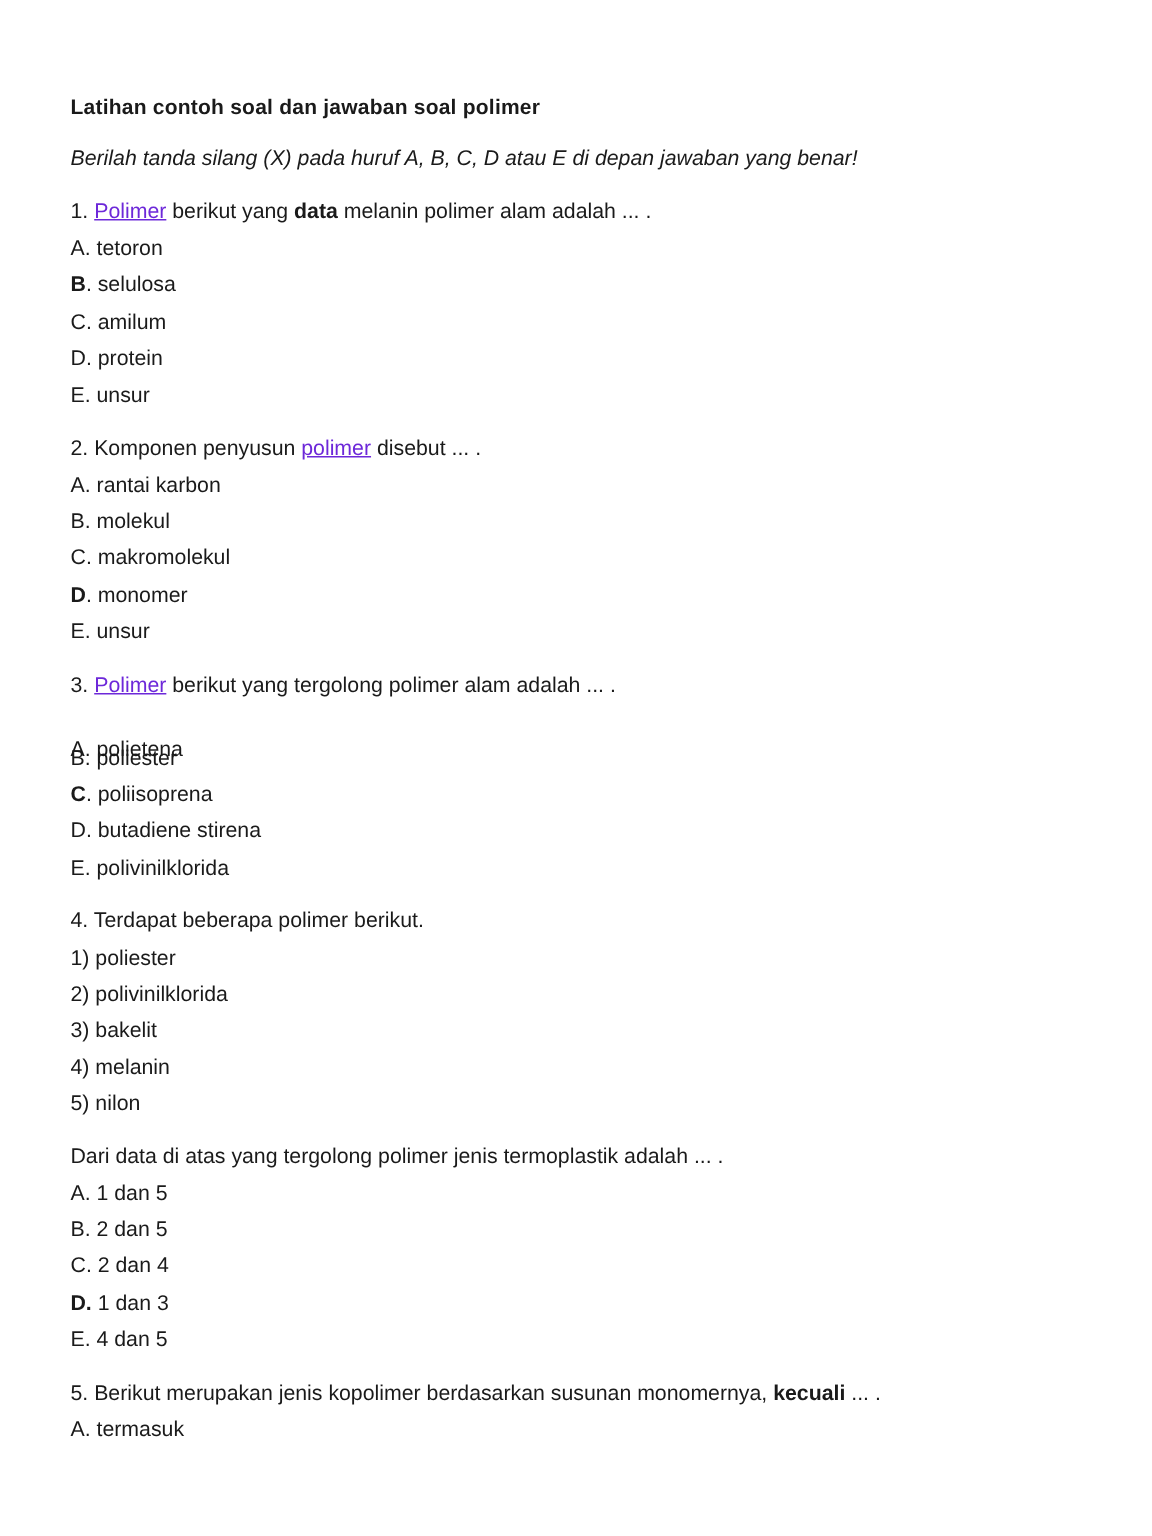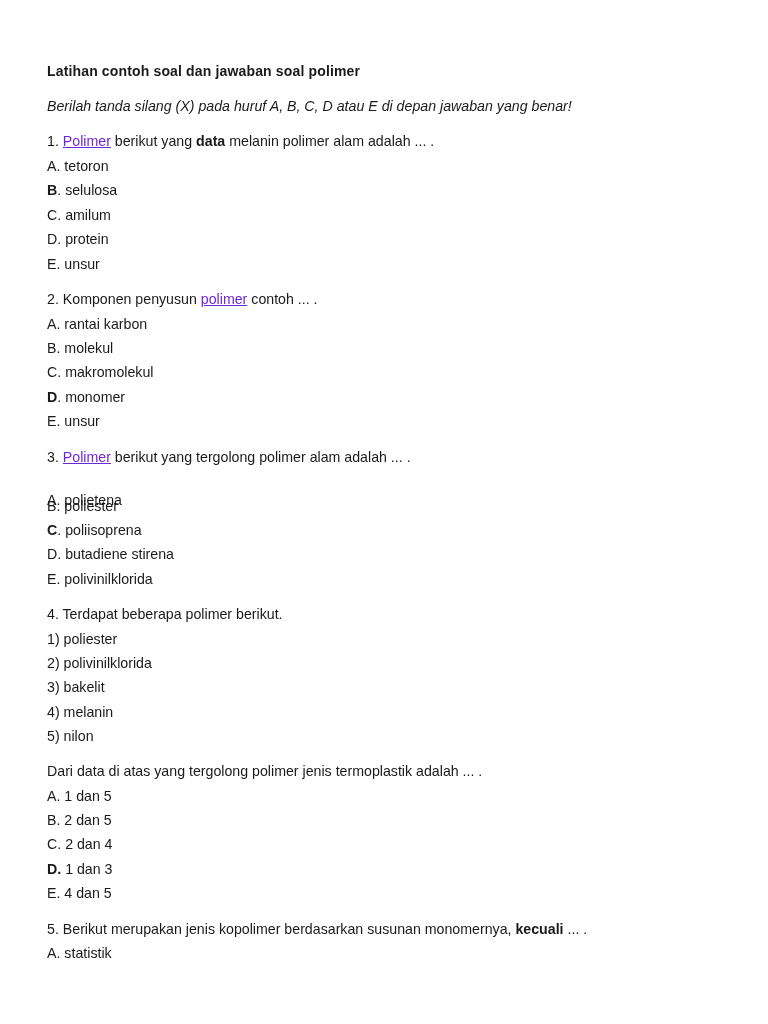--- a/index.html
+++ b/index.html
@@ -57,21 +57,21 @@
     <span>1.</span>
     <span class="link">Polimer</span><span> berikut yang </span><span class="bold">data</span><span> melanin polimer alam adalah ... .</span>
   </div>
   <div class="line" style="top:157px"><span>A</span><span>. </span><span>tetoron</span></div>
   <div class="line" style="top:181px"><span class="bold">B</span><span>. </span><span>selulosa</span></div>
   <div class="line" style="top:206px"><span>C</span><span>. </span><span>amilum</span></div>
   <div class="line" style="top:230px"><span>D</span><span>. </span><span>protein</span></div>
   <div class="line" style="top:255px"><span>E</span><span>. </span><span>unsur</span></div>
 
   <div class="line" style="top:290px">
-    <span>2.</span><span> Komponen penyusun </span><span class="link">polimer</span><span> contoh ... .</span>
+    <span>2.</span><span> Komponen penyusun </span><span class="link">polimer</span><span> disebut ... .</span>
   </div>
   <div class="line" style="top:315px"><span>A</span><span>. </span><span>rantai karbon</span></div>
   <div class="line" style="top:339px"><span>B</span><span>. </span><span>molekul</span></div>
   <div class="line" style="top:363px"><span>C</span><span>. </span><span>makromolekul</span></div>
   <div class="line" style="top:388px"><span class="bold">D</span><span>. </span><span>monomer</span></div>
   <div class="line" style="top:412px"><span>E</span><span>. </span><span>unsur</span></div>
 
   <div class="line" style="top:448px">
     <span>3.</span>
     <span class="link">Polimer</span><span> berikut yang tergolong polimer alam adalah ... .</span>
@@ -94,15 +94,15 @@
   <div class="line" style="top:762px">Dari data di atas yang tergolong polimer jenis termoplastik adalah ... .</div>
   <div class="line" style="top:787px"><span>A</span><span>. </span><span>1 dan 5</span></div>
   <div class="line" style="top:811px"><span>B</span><span>. </span><span>2 dan 5</span></div>
   <div class="line" style="top:835px"><span>C</span><span>. </span><span>2 dan 4</span></div>
   <div class="line" style="top:860px"><span class="bold">D.</span><span> </span><span>1 dan 3</span></div>
   <div class="line" style="top:884px"><span>E</span><span>. </span><span>4 dan 5</span></div>
 
   <div class="line" style="top:920px">
     <span>5.</span><span> Berikut merupakan jenis kopolimer berdasarkan susunan monomernya, </span><span class="bold">kecuali</span><span> ... .</span>
   </div>
-  <div class="line" style="top:944px"><span>A</span><span>. </span><span>statistik</span></div>
+  <div class="line" style="top:944px"><span>A</span><span>. </span><span>termasuk</span></div>
 
 </div>
 
 </body></html>

